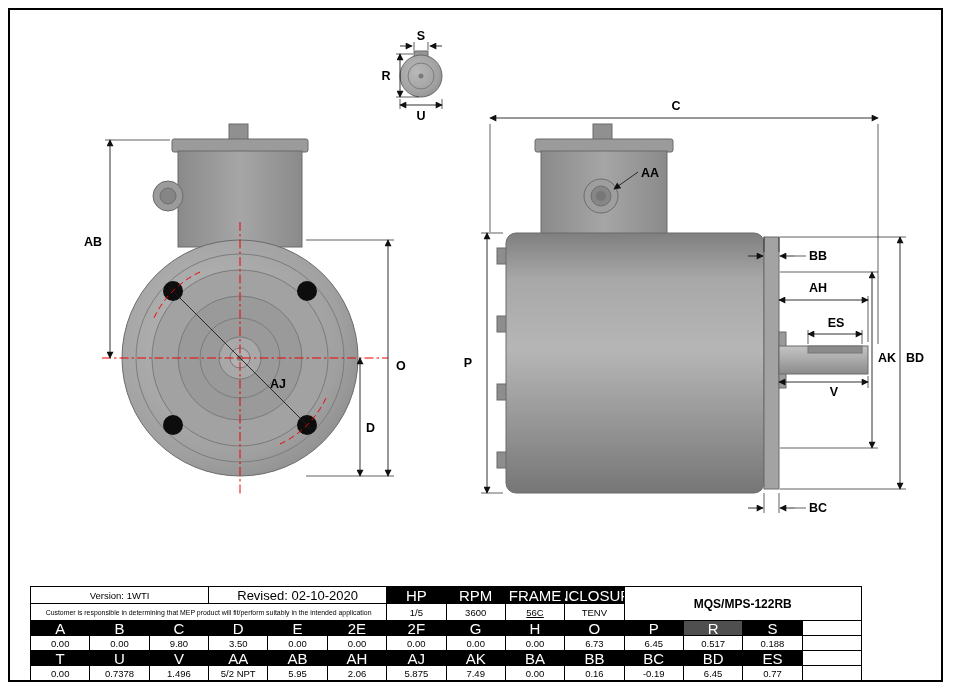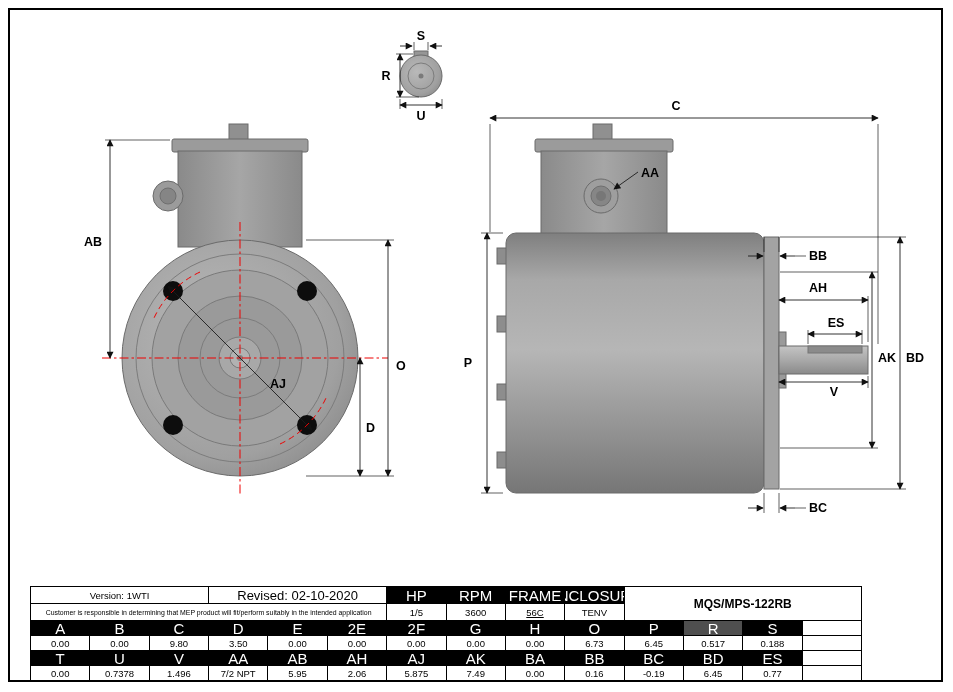--- a/index.html
+++ b/index.html
@@ -282,21 +282,21 @@
   <div class="c hd">BA</div>
   <div class="c hd">BB</div>
   <div class="c hd">BC</div>
   <div class="c hd">BD</div>
   <div class="c hd">ES</div>
   <div class="c hd blank"></div>
 
   <div class="c vd">0.00</div>
   <div class="c vd">0.7378</div>
   <div class="c vd">1.496</div>
-  <div class="c vd">7/2 NPT</div>
+  <div class="c vd">5/2 NPT</div>
   <div class="c vd">5.95</div>
   <div class="c vd">2.06</div>
   <div class="c vd">5.875</div>
   <div class="c vd">7.49</div>
   <div class="c vd">0.00</div>
   <div class="c vd">0.16</div>
   <div class="c vd">-0.19</div>
   <div class="c vd">6.45</div>
   <div class="c vd">0.77</div>
   <div class="c vd"></div>

